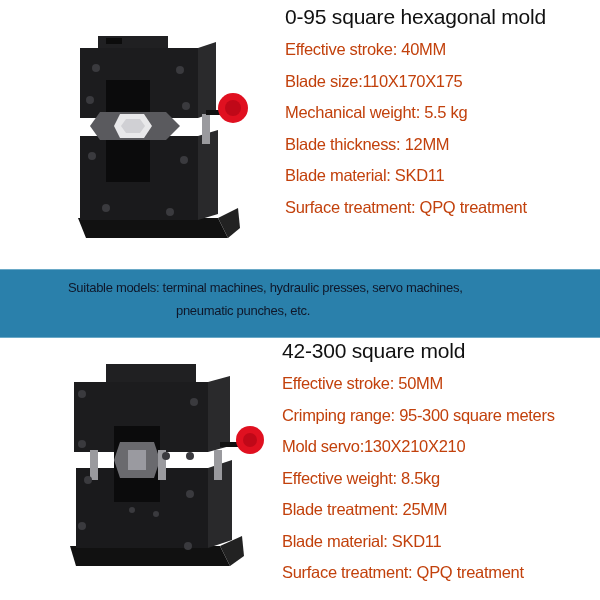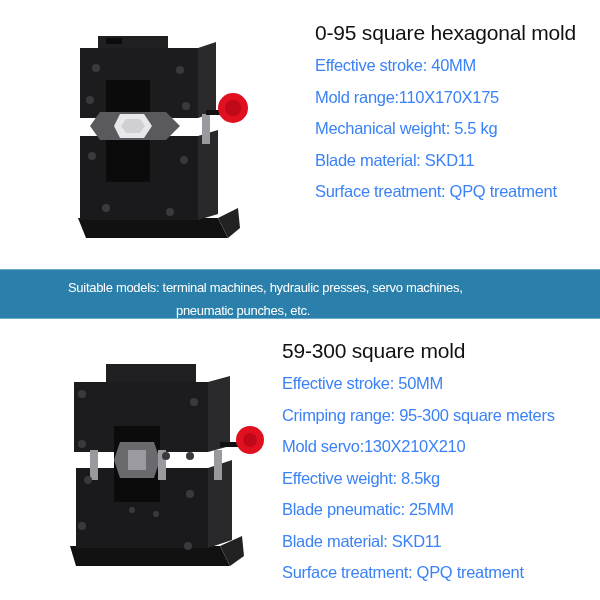--- a/index.html
+++ b/index.html
@@ -8,31 +8,31 @@
 
   .section { position: absolute; left: 0; width: 600px; }
   .sec1 { top: 0; height: 268px; }
   .sec2 { top: 330px; height: 270px; }
 
   .product { position: absolute; }
   .sec1 .product { left: 68px; top: 28px; width: 200px; height: 220px; }
   .sec2 .product { left: 70px; top: 20px; width: 200px; height: 240px; }
 
   .specs { position: absolute; }
-  .sec1 .specs { left: 285px; top: 16px; margin-left: 30px; }
+  .sec1 .specs { left: 285px; top: 0; }
   .sec2 .specs { left: 282px; top: 4px; }
 
   .spec-title { font-size: 21px; line-height: 34px; white-space: nowrap; letter-spacing: -0.2px; color: #111; }
-  .spec-line { font-size: 16.5px; line-height: 31.5px; white-space: nowrap; letter-spacing: -0.3px; color: #3b82f6; }
+  .spec-line { font-size: 16.5px; line-height: 31.5px; white-space: nowrap; letter-spacing: -0.3px; color: #c2410c; }
 
   .banner {
-    position: absolute; left: 0; top: 269px; width: 600px; height: 50px;
+    position: absolute; left: 0; top: 269px; width: 600px; height: 69px;
     background: #2a80ab;
     border-top: 1px solid #6aa9c7; border-bottom: 1px solid #6aa9c7;
-    color: #ffffff; font-size: 13px; letter-spacing: -0.3px;
+    color: #0f172a; font-size: 13px; letter-spacing: -0.3px;
   }
   .banner .l1 { position: absolute; left: 68px; top: 10px; white-space: nowrap; }
   .banner .l2 { position: absolute; left: 176px; top: 33px; white-space: nowrap; }
 </style>
 </head>
 <body>
 
 <div class="section sec1">
   <div class="product">
     <svg width="200" height="220" viewBox="0 0 200 220">
@@ -71,22 +71,23 @@
           <circle cx="116" cy="132" r="4"></circle>
         <circle cx="38" cy="180" r="4"></circle>
           <circle cx="102" cy="184" r="4"></circle>
       </g>
     </svg>
   </div>
 
   <div class="specs">
     <div class="spec-title">0-95 square hexagonal mold</div>
     <div class="spec-line">Effective stroke: 40MM</div>
-    <div class="spec-line">Mold range:110X170X175</div>
+    <div class="spec-line">Blade size:110X170X175</div>
     <div class="spec-line">Mechanical weight: 5.5 kg</div>
+    <div class="spec-line">Blade thickness: 12MM</div>
     <div class="spec-line">Blade material: SKD11</div>
     <div class="spec-line">Surface treatment: QPQ treatment</div>
   </div>
 </div>
 
 <div class="banner">
   <div class="l1">Suitable models: terminal machines, hydraulic presses, servo machines,</div>
   <div class="l2">pneumatic punches, etc.</div>
 </div>
 
@@ -128,22 +129,22 @@
           <circle cx="120" cy="144" r="4"></circle>
         <circle cx="12" cy="176" r="4"></circle>
           <circle cx="118" cy="196" r="4"></circle>
         <circle cx="62" cy="160" r="3"></circle>
           <circle cx="86" cy="164" r="3"></circle>
       </g>
     </svg>
   </div>
 
   <div class="specs">
-    <div class="spec-title">59-300 square mold</div>
+    <div class="spec-title">42-300 square mold</div>
     <div class="spec-line">Effective stroke: 50MM</div>
     <div class="spec-line">Crimping range: 95-300 square meters</div>
     <div class="spec-line">Mold servo:130X210X210</div>
     <div class="spec-line">Effective weight: 8.5kg</div>
-    <div class="spec-line">Blade pneumatic: 25MM</div>
+    <div class="spec-line">Blade treatment: 25MM</div>
     <div class="spec-line">Blade material: SKD11</div>
     <div class="spec-line">Surface treatment: QPQ treatment</div>
   </div>
 </div>
 
 </body></html>

